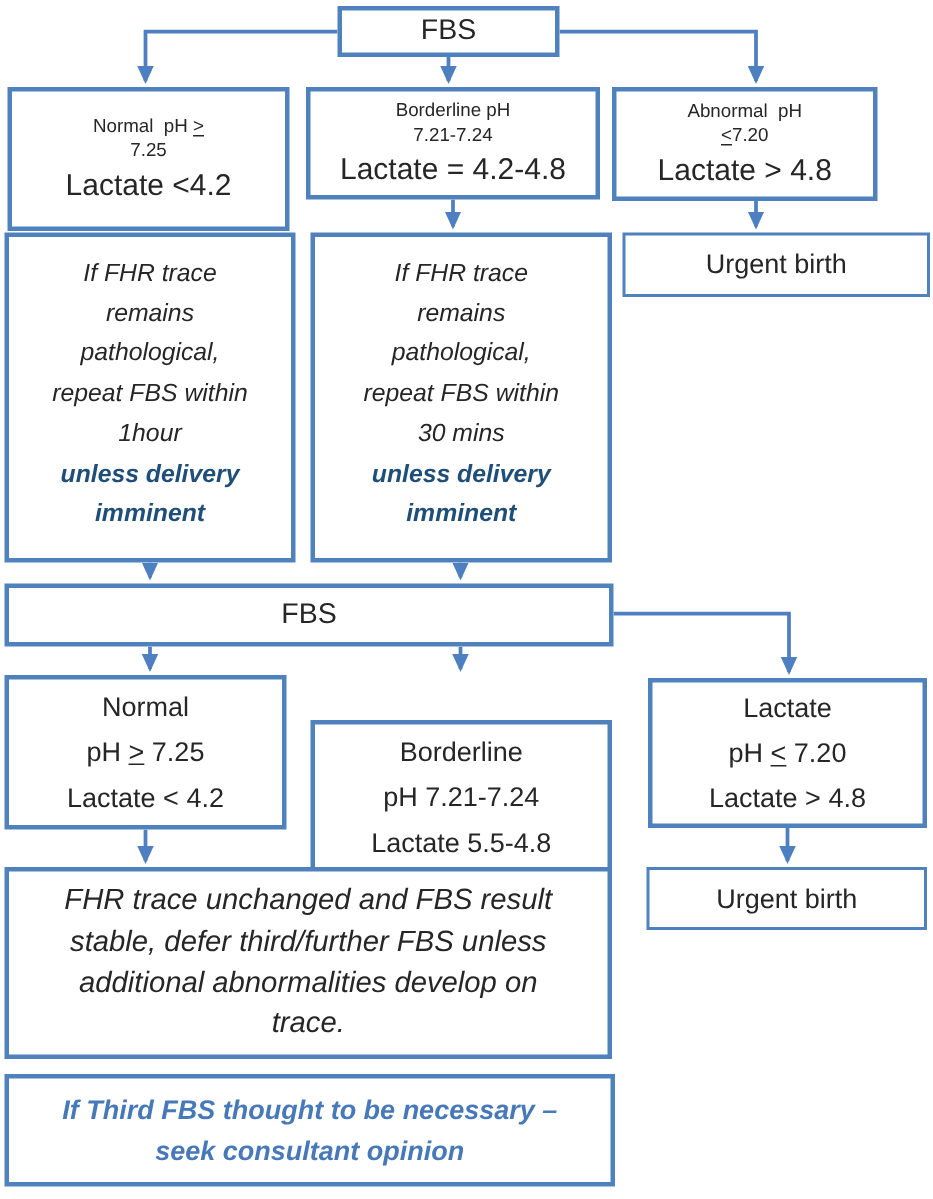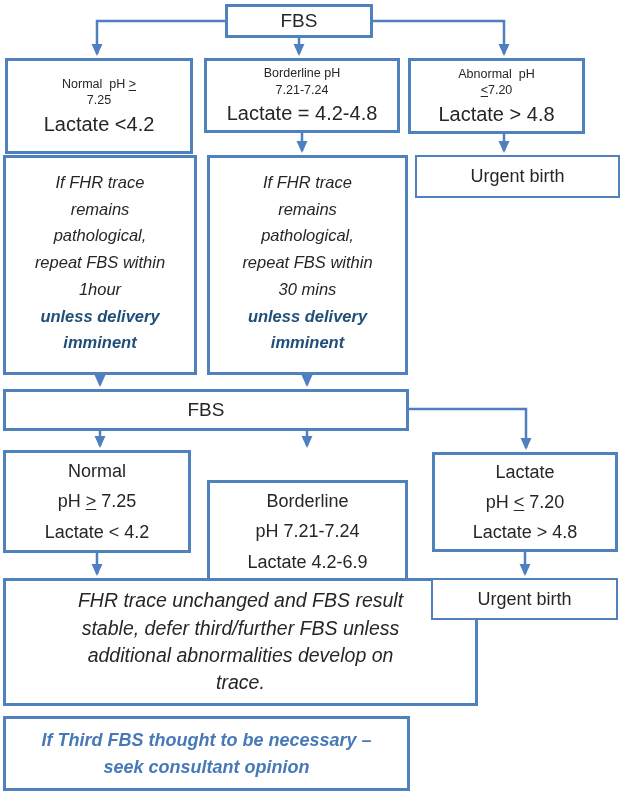--- a/index.html
+++ b/index.html
@@ -14,21 +14,21 @@
   .stage{
     position:relative;width:622px;height:799px;background:var(--bg);
     font-family:"Liberation Sans", sans-serif;color:var(--text);
     overflow:hidden;
   }
   svg.connectors{position:absolute;left:0;top:0;pointer-events:none;}
   svg.connectors path{fill:none;stroke:var(--arrow);stroke-width:2.5;}
   .box{
     position:absolute;box-sizing:border-box;background:#fff;
     border:3px solid var(--border);
-    display:flex;flex-direction:column;align-items:center;justify-content:center;
+    display:flex;flex-direction:column;justify-content:center;
     text-align:center;line-height:1.35;
   }
   .pre{white-space:pre-line;font-style:italic;}
   .ul{text-decoration:underline;text-underline-offset:2px;}
   
   #fbs1{left:225px;top:4px;width:148px;height:34px;font-size:19px;}
   
   #r1a{left:5px;top:58px;width:188px;height:96px;}
   #r1b{left:204px;top:58px;width:196px;height:75px;}
   #r1c{left:408px;top:58px;width:177px;height:76px;}
@@ -39,21 +39,21 @@
   #r2b{left:207px;top:155px;width:201px;height:220px;justify-content:flex-start;padding-top:11px;font-size:16.5px;line-height:1.62;}
   .emph{font-weight:bold;color:var(--emphasis);}
   #urgent1{left:415px;top:155px;width:205px;height:43px;font-size:18px;border-width:2.5px;}
   
   #fbs2{left:3px;top:389px;width:406px;height:42px;font-size:19px;}
   
   #r3a{left:3px;top:450px;width:188px;height:103px;font-size:18px;line-height:1.68;}
   #r3b{left:207px;top:450px;width:201px;height:103px;font-size:18px;line-height:1.68;margin-top:30px;}
   #r3c{left:432px;top:452px;width:186px;height:100px;font-size:18px;line-height:1.68;}
   
-  #defer{left:3px;top:578px;width:475px;height:128px;font-size:19.5px;line-height:1.4;}
+  #defer{left:3px;top:578px;width:405px;height:128px;font-size:19.5px;line-height:1.4;}
   #urgent2{left:431px;top:578px;width:187px;height:42px;font-size:18px;border-width:2.5px;}
   
   #note{left:3px;top:716px;width:407px;height:75px;font-size:18px;line-height:1.45;font-weight:bold;color:var(--note);}
 </style>
 </head>
 <body>
 
 <div class="stage">
 
   <svg class="connectors" width="622" height="799" viewBox="0 0 622 799">
@@ -130,21 +130,21 @@
 
   <div class="box" id="r3a">
     <div>Normal</div>
     <div><span>pH&nbsp;</span><span class="ul">&gt;</span><span>&nbsp;7.25</span></div>
     <div>Lactate &lt; 4.2</div>
   </div>
 
   <div class="box" id="r3b">
     <div>Borderline</div>
     <div>pH 7.21-7.24</div>
-    <div>Lactate 4.2-6.9</div>
+    <div>Lactate 5.5-4.8</div>
   </div>
 
   <div class="box" id="r3c">
     <div>Lactate</div>
     <div><span>pH&nbsp;</span><span class="ul">&lt;</span><span>&nbsp;7.20</span></div>
     <div>Lactate &gt; 4.8</div>
   </div>
 
   <div class="box" id="defer">
     <div class="pre">FHR trace unchanged and FBS result

